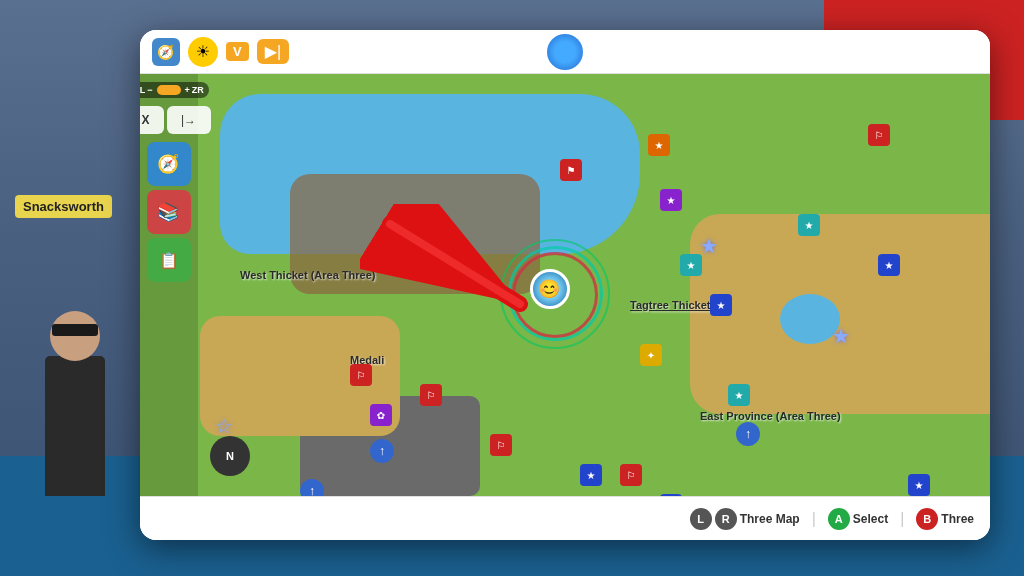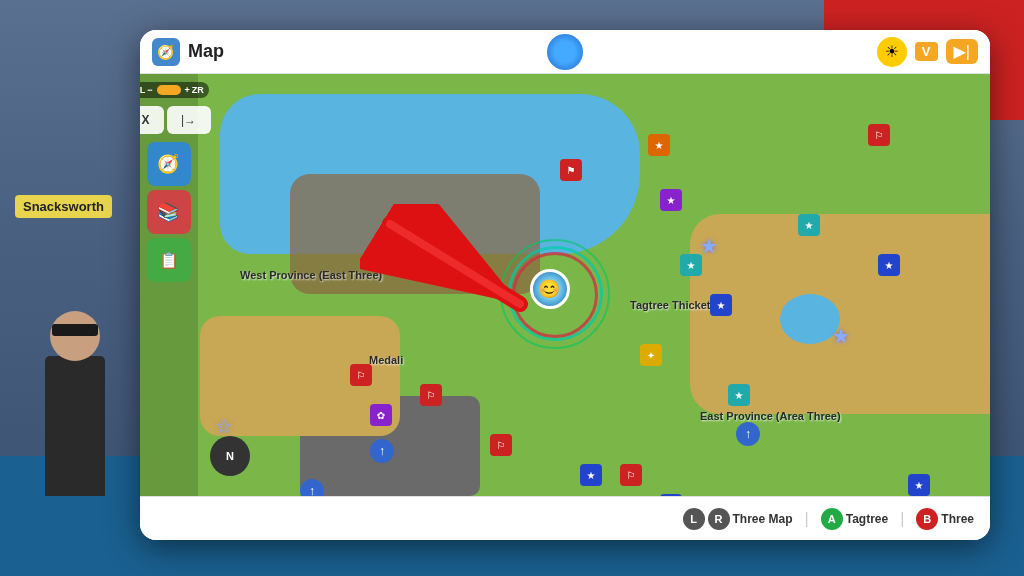--- a/index.html
+++ b/index.html
@@ -533,43 +533,42 @@
   <div class="char-head"></div>
   <div class="char-glasses"></div>
 </div>
 
 <div class="snacksworth-label">Snacksworth</div>
 
 <div class="map-window">
 
   <div class="title-bar">
     <div class="title-icon">🧭</div>
-    <span class="title-text">Map</span>
     <div class="title-center-icon"></div>
     <div class="title-right-controls">
       <div class="sun-icon">☀</div>
       <div class="v-badge">V</div>
       <div class="exit-btn">▶|</div>
     </div>
   </div>
 
   <div class="map-area">
 
     <div class="map-terrain"></div>
     <div class="map-water"></div>
     <div class="map-desert-2"></div>
     <div class="map-rock-1"></div>
     <div class="map-rock-2"></div>
     <div class="map-desert-1"></div>
     <div class="map-small-lake"></div>
 
-    <div class="map-label" style="top:195px; left:100px;">West Province (East Three)</div>
-    <div class="map-label" style="top:225px; left:490px;">Tagtree Thicket</div>
+    <div class="map-label" style="top:195px; left:100px;">West Thicket (Area Three)</div>
+    <div class="map-label" style="top:225px; left:490px;text-decoration:underline;">Tagtree Thicket</div>
     <div class="map-label" style="top:336px; left:560px;text-align:center;">East Province (Area Three)</div>
-    <div class="map-label" style="top:280px; left:205px;padding-left:24px;">Medali</div>
+    <div class="map-label" style="top:280px; left:186px;padding-left:24px;">Medali</div>
 
     <div class="map-icon red" style="top:50px; right:100px;">⚐</div>
     <div class="map-icon red" style="top:85px; left:420px;">⚑</div>
     <div class="map-icon orange" style="top:60px; right:320px;">★</div>
     <div class="map-icon purple" style="top:115px; left:520px;">★</div>
     <div class="map-icon teal" style="top:180px; left:540px;">★</div>
     <div class="map-icon blue" style="top:220px; left:570px;">★</div>
     <div class="map-icon yellow" style="top:270px; left:500px;">✦</div>
     <div class="map-icon red" style="top:290px; left:210px;">⚐</div>
     <div class="map-icon red" style="top:310px; left:280px;">⚐</div>
@@ -641,21 +640,21 @@
 
   <div class="bottom-bar">
     <div class="btn-badge">
       <div class="btn-circle l">L</div>
       <div class="btn-circle r">R</div>
       <span>Three Map</span>
     </div>
     <span class="btn-separator">|</span>
     <div class="btn-badge">
       <div class="btn-circle a">A</div>
-      <span>Tagtree</span>
+      <span>Select</span>
     </div>
     <span class="btn-separator">|</span>
     <div class="btn-badge">
       <div class="btn-circle b">B</div>
       <span>Three</span>
     </div>
   </div>
 
 </div>
 

